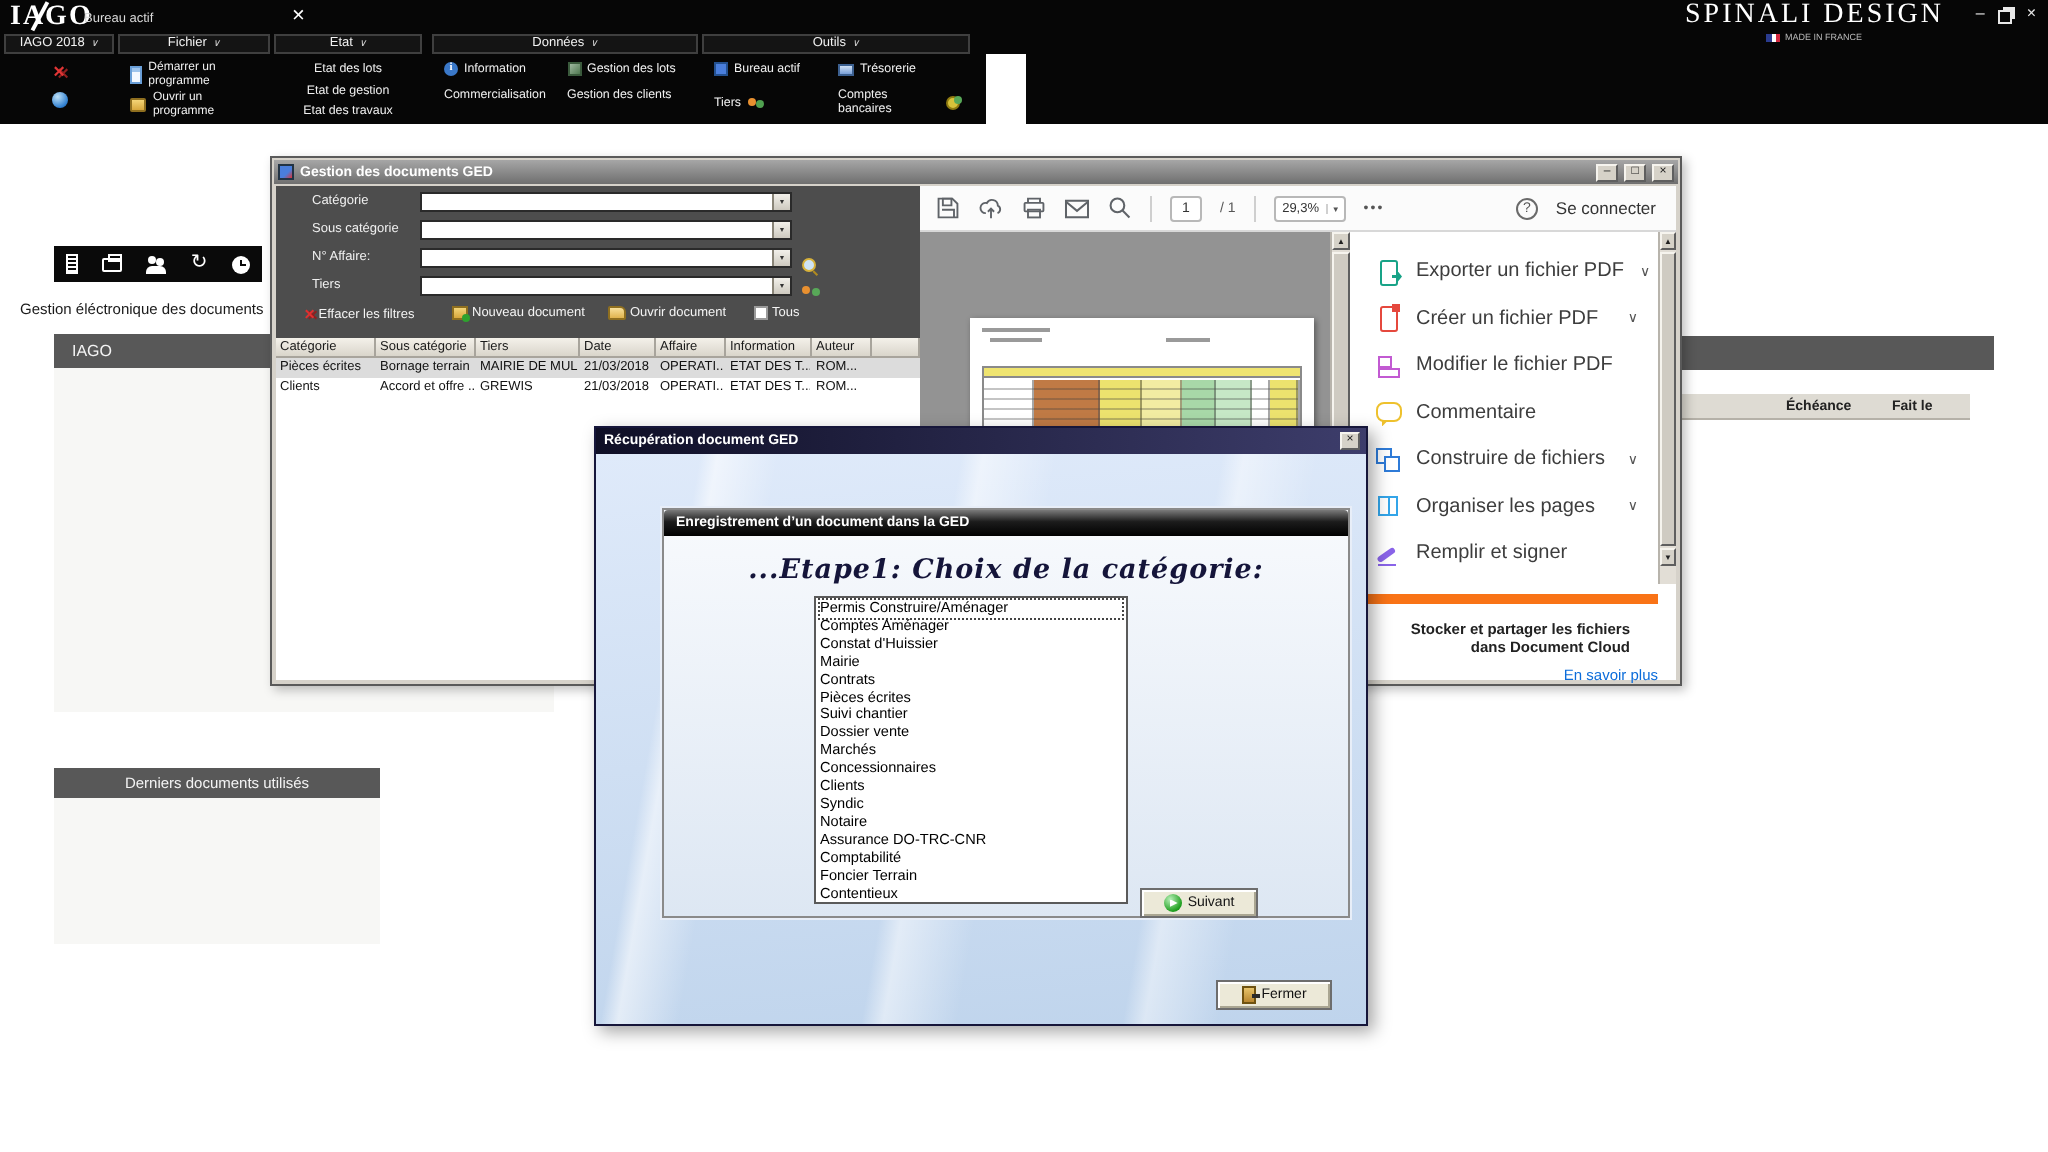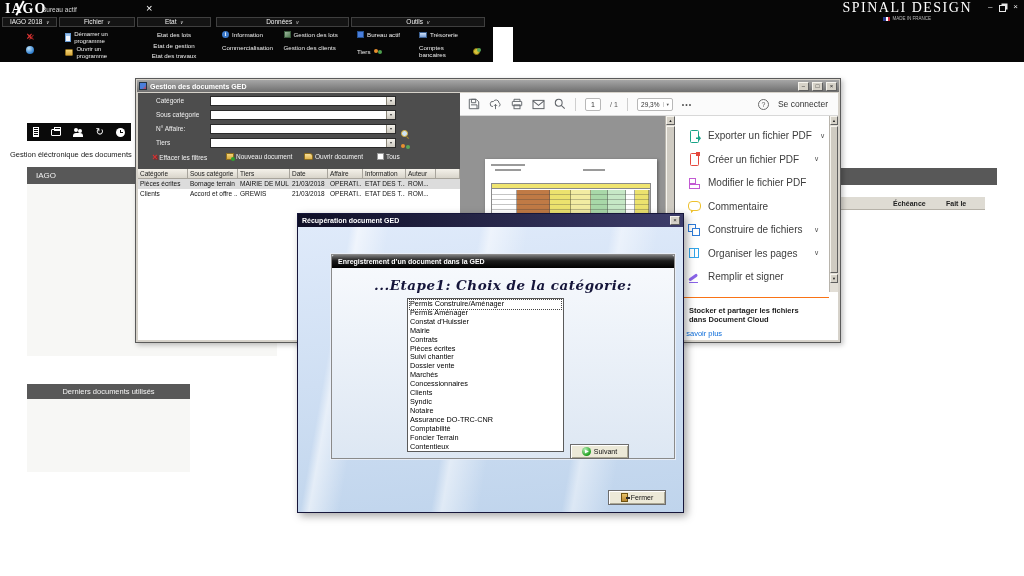--- a/index.html
+++ b/index.html
@@ -152,21 +152,21 @@
   .tg-modify::before { content:""; position:absolute; left:1px; top:1px; width:4.5px; height:4.5px; border:1.2px solid currentColor; }
   .tg-modify::after { content:""; position:absolute; left:1px; bottom:0; width:9px; height:3px; border:1.2px solid currentColor; }
   .tg-comment::before { content:""; position:absolute; left:0; top:1px; width:11px; height:8px; border:1.2px solid currentColor; border-radius:4px; }
   .tg-comment::after { content:""; position:absolute; left:3px; bottom:-1px; width:3px; height:3px; background:currentColor; clip-path:polygon(0 0, 100% 0, 0 100%); }
   .tg-combine::before { content:""; position:absolute; left:0; top:0; width:6px; height:6px; border:1.2px solid currentColor; }
   .tg-combine::after { content:""; position:absolute; right:0; bottom:0; width:6px; height:6px; border:1.2px solid currentColor; background:#fff; }
   .tg-organize::before { content:""; position:absolute; inset:1px; border:1.2px solid currentColor; }
   .tg-organize::after { content:""; position:absolute; left:5.5px; top:1px; bottom:1px; width:1.2px; background:currentColor; }
   .tg-sign::before { content:""; position:absolute; left:0; top:5px; width:10px; height:2.5px; border-radius:2px; background:currentColor; transform:rotate(-35deg); }
   .tg-sign::after { content:""; position:absolute; left:1px; bottom:0; width:9px; height:1.2px; background:currentColor; }
-  .cloudbox { border-top:1px solid #f97316; margin-top:8px; padding-top:8px; text-align:left; }
+  .cloudbox { border-top:5px solid #f97316; margin-top:8px; padding-top:8px; text-align:right; }
   .cloudtext { font-size:7.5px; font-weight:bold; color:#222; line-height:9px; padding:0 14px; }
   .learnmore { font-size:7.5px; color:#0b6cda; margin-top:5px; }
   .pscroll { position:absolute; right:0; top:23px; width:9px; height:176px; }
 
   
   .dlg { position:absolute; left:297px; top:213px; width:387px; height:300px; border:1px solid #16163a; box-shadow:3px 3px 8px rgba(0,0,0,.35); z-index:10; background:#cddcf0; }
   .dlg-tb { position:absolute; left:0; top:0; right:0; height:13px; background:linear-gradient(90deg,#0f0f26,#3d3d6b); display:flex; align-items:center; padding:0 3px 0 4px; }
   .dlg-title { color:#fff; font-size:7px; font-weight:bold; flex:1; }
   .dlg-tb .wbtn { width:10px; height:9px; font-size:6px; line-height:7px; }
   .dlg-body { position:absolute; left:0; top:13px; right:0; bottom:0;
@@ -543,21 +543,21 @@
     <div class="dlg-tb">
       <span class="dlg-title">Récupération document GED</span>
       <span class="wbtn i-x"></span>
     </div>
     <div class="dlg-body">
       <div class="step-panel">
         <div class="sp-head">Enregistrement d’un document dans la GED</div>
         <div class="sp-step">...Etape1: Choix de la catégorie:</div>
         <div class="catlist">
           <div class="cat selected">Permis Construire/Aménager</div>
-          <div class="cat">Permis Aménager</div>
+          <div class="cat">Comptes Aménager</div>
           <div class="cat">Constat d'Huissier</div>
           <div class="cat">Mairie</div>
           <div class="cat">Contrats</div>
           <div class="cat">Pièces écrites</div>
           <div class="cat">Suivi chantier</div>
           <div class="cat">Dossier vente</div>
           <div class="cat">Marchés</div>
           <div class="cat">Concessionnaires</div>
           <div class="cat">Clients</div>
           <div class="cat">Syndic</div>

